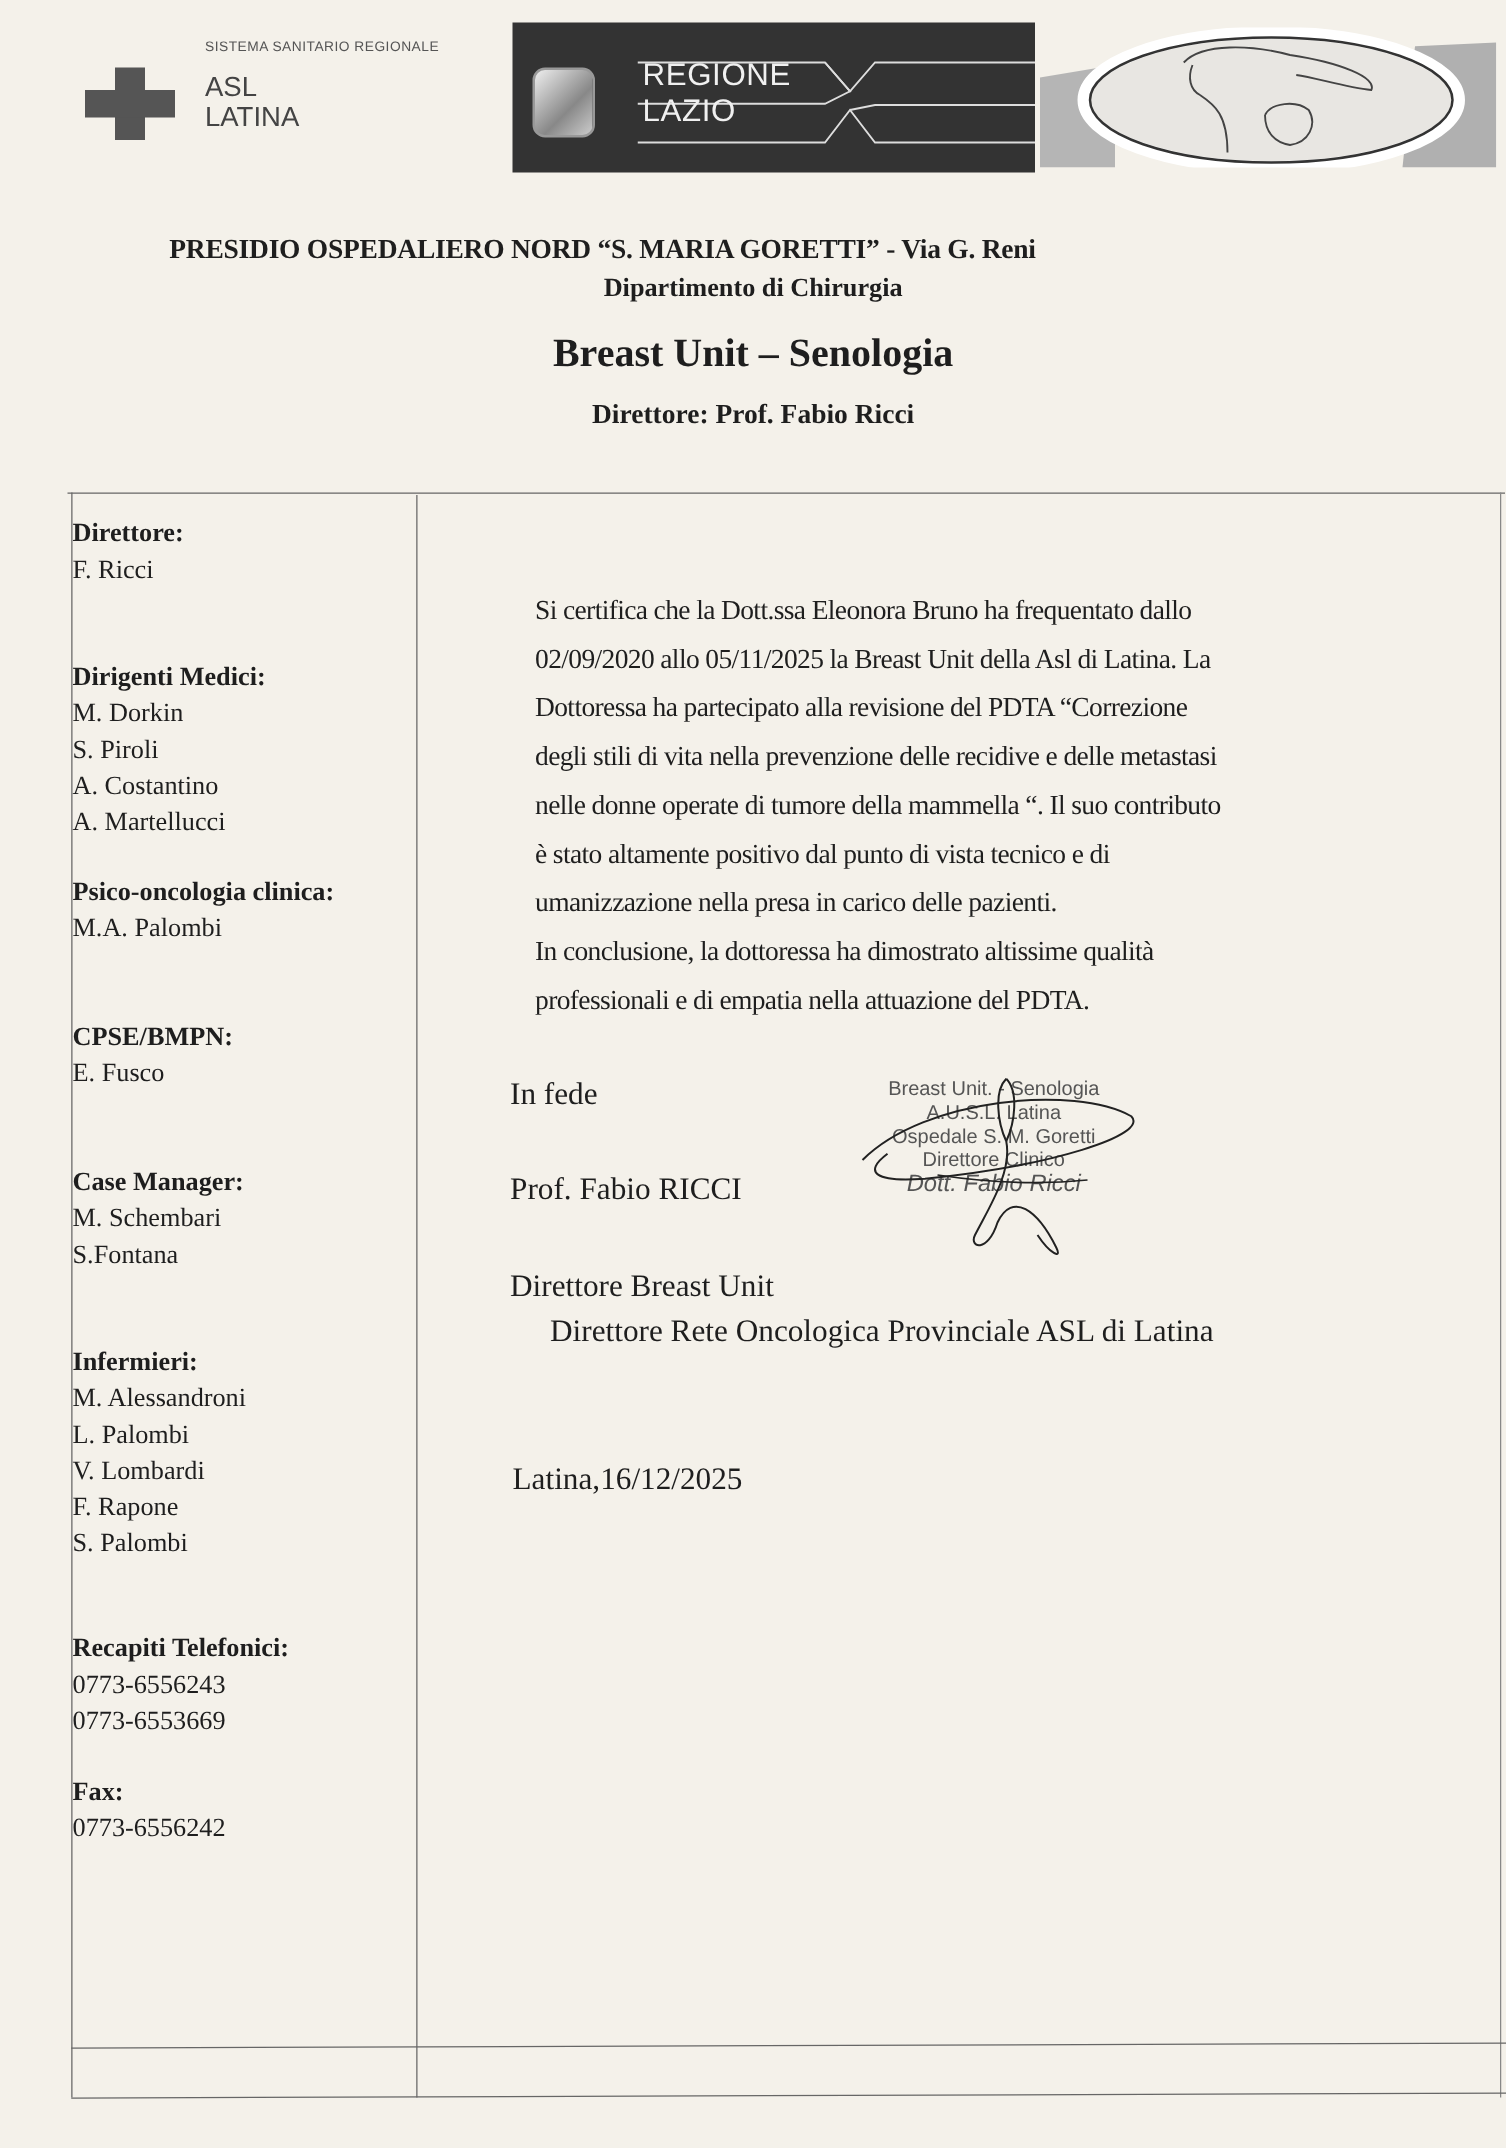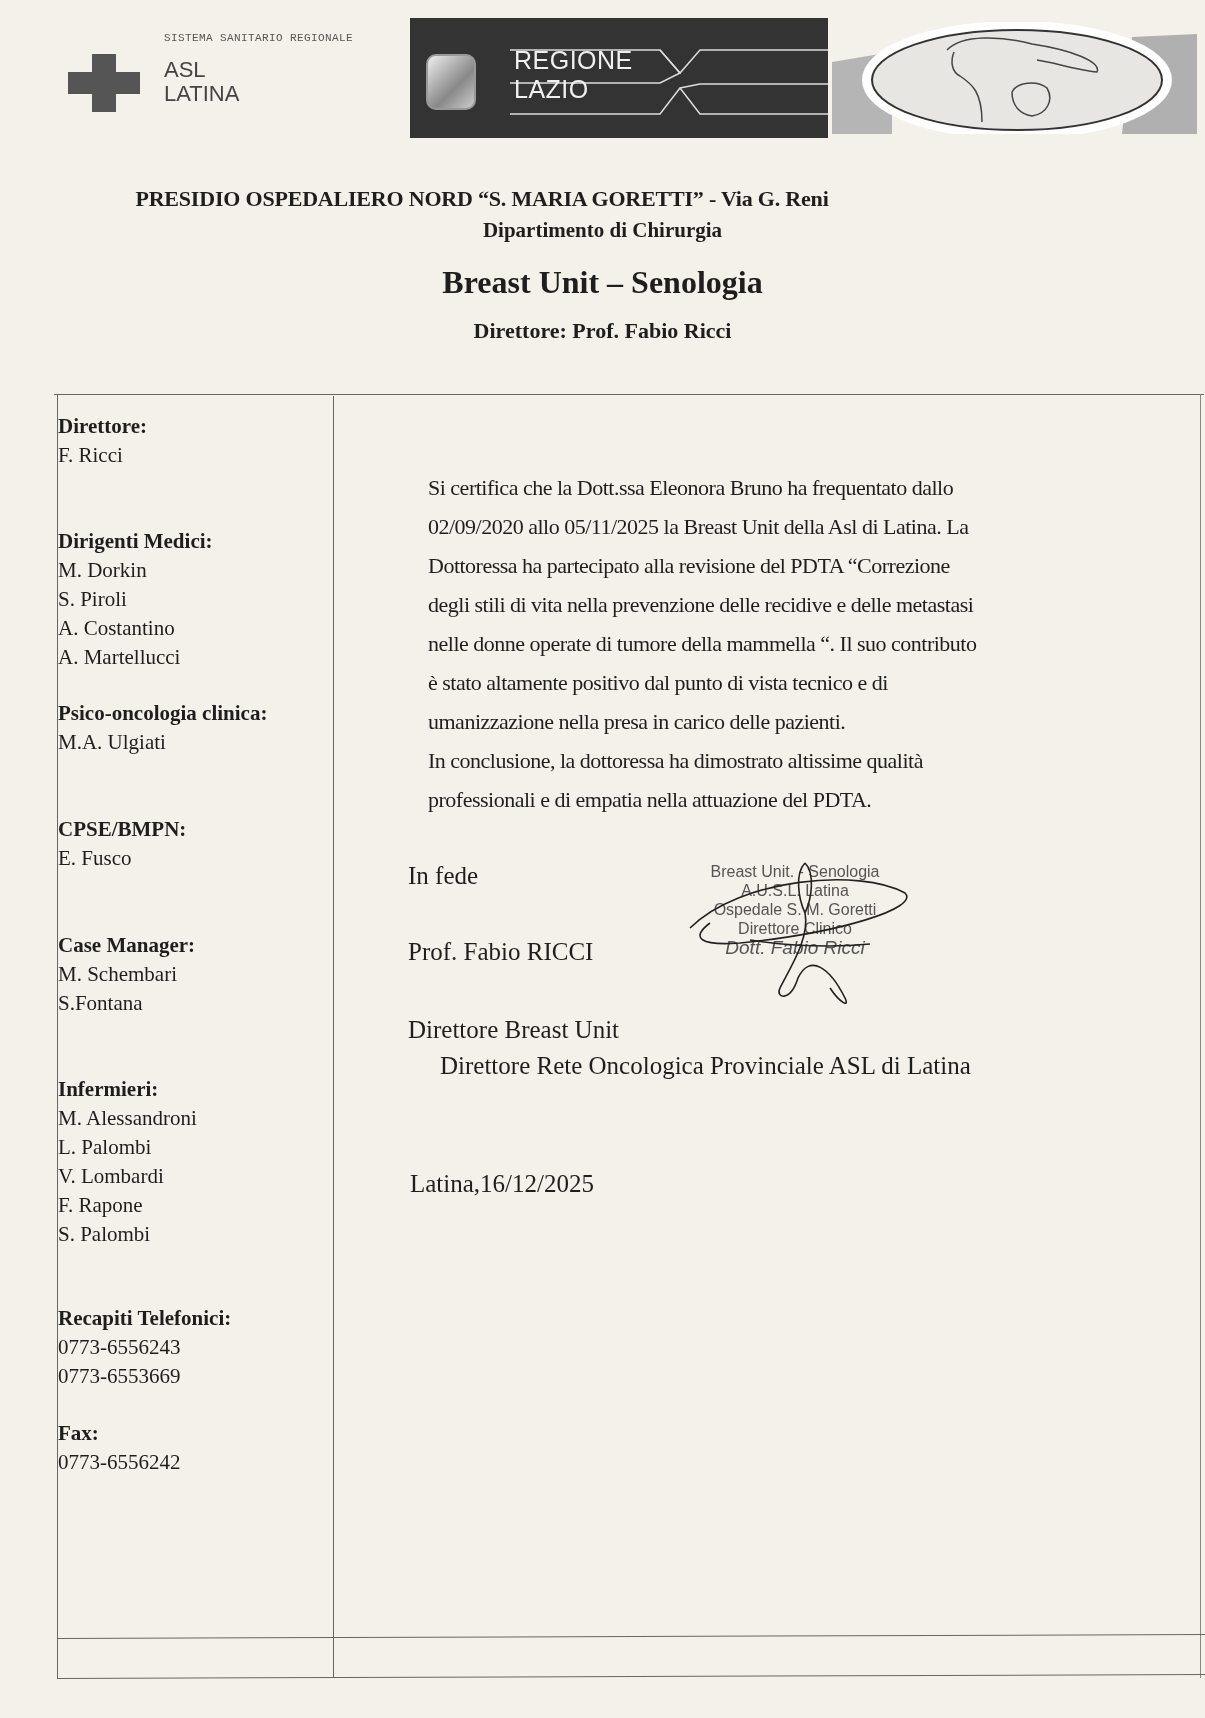--- a/index.html
+++ b/index.html
@@ -5,21 +5,21 @@
   html, body { margin: 0; padding: 0; }
   body {
     width: 1205px; height: 1718px; position: relative; overflow: hidden;
     background: #f4f1ea;
     font-family: "Liberation Serif", serif;
     color: #1e1e1e;
   }
   .abs { position: absolute; }
 
   
-  .asl-sub { left: 164px; top: 32px; font-family: Liberation Mono, monospace; font-size: 11px; letter-spacing: 0.4px; color: #555; }
+  .asl-sub { left: 164px; top: 32px; font-family: Liberation Sans, sans-serif; font-size: 11px; letter-spacing: 0.4px; color: #555; }
   .asl-cross { left: 68px; top: 54px; width: 72px; height: 58px; }
   .asl-cross .v { position: absolute; left: 24px; top: 0; width: 24px; height: 58px; background: #555; }
   .asl-cross .h { position: absolute; left: 0; top: 18px; width: 72px; height: 22px; background: #555; }
   .asl-name { left: 164px; top: 58px; font-family: "Liberation Sans", sans-serif; font-size: 22px; line-height: 24px; color: #444; }
 
   .lazio { left: 410px; top: 18px; width: 418px; height: 120px; background: #333; }
   .lazio-gem { position: absolute; left: 16px; top: 36px; width: 46px; height: 52px; border-radius: 10px; background: linear-gradient(135deg,#eee,#888 60%,#ccc); border: 2px solid #999; }
   .lazio-text { position: absolute; left: 104px; top: 28px; font-family: Liberation Sans, sans-serif; font-size: 25px; line-height: 29px; color: #f0f0f0; letter-spacing: 0.5px; }
   .lazio-lines { position: absolute; left: 100px; top: 30px; }
 
@@ -111,21 +111,21 @@
 </div>
 <div class="abs side" style="top:527px">
   <div class="h">Dirigenti Medici:</div>
   <div>M. Dorkin</div>
   <div>S. Piroli</div>
   <div>A. Costantino</div>
   <div>A. Martellucci</div>
 </div>
 <div class="abs side" style="top:699px">
   <div class="h">Psico-oncologia clinica:</div>
-  <div>M.A. Ulgiati</div>
+  <div>M.A. Palombi</div>
 </div>
 <div class="abs side" style="top:815px">
   <div class="h">CPSE/BMPN:</div>
   <div>E. Fusco</div>
 </div>
 <div class="abs side" style="top:931px">
   <div class="h">Case Manager:</div>
   <div>M. Schembari</div>
   <div>S.Fontana</div>
 </div>

